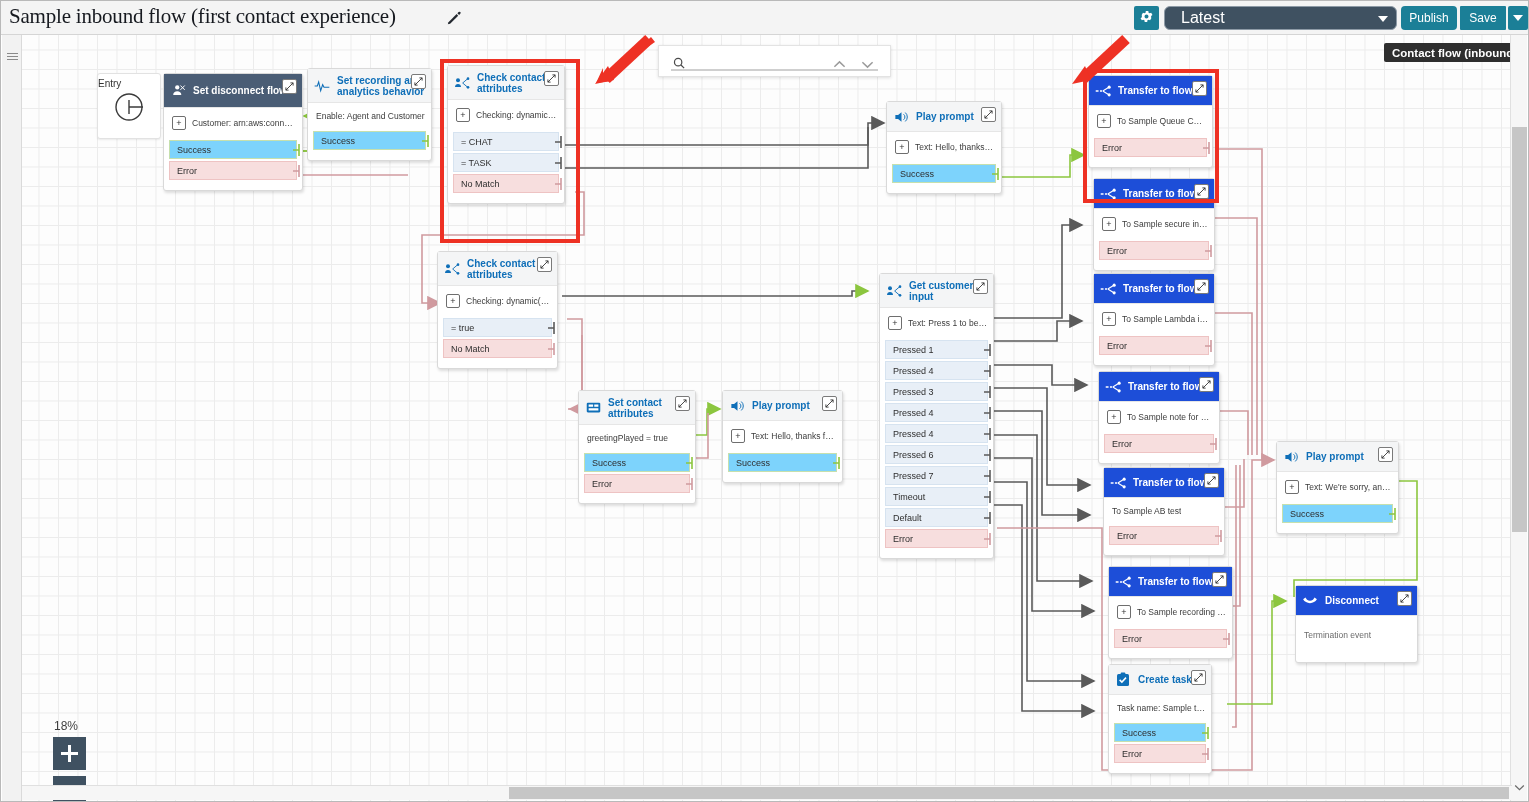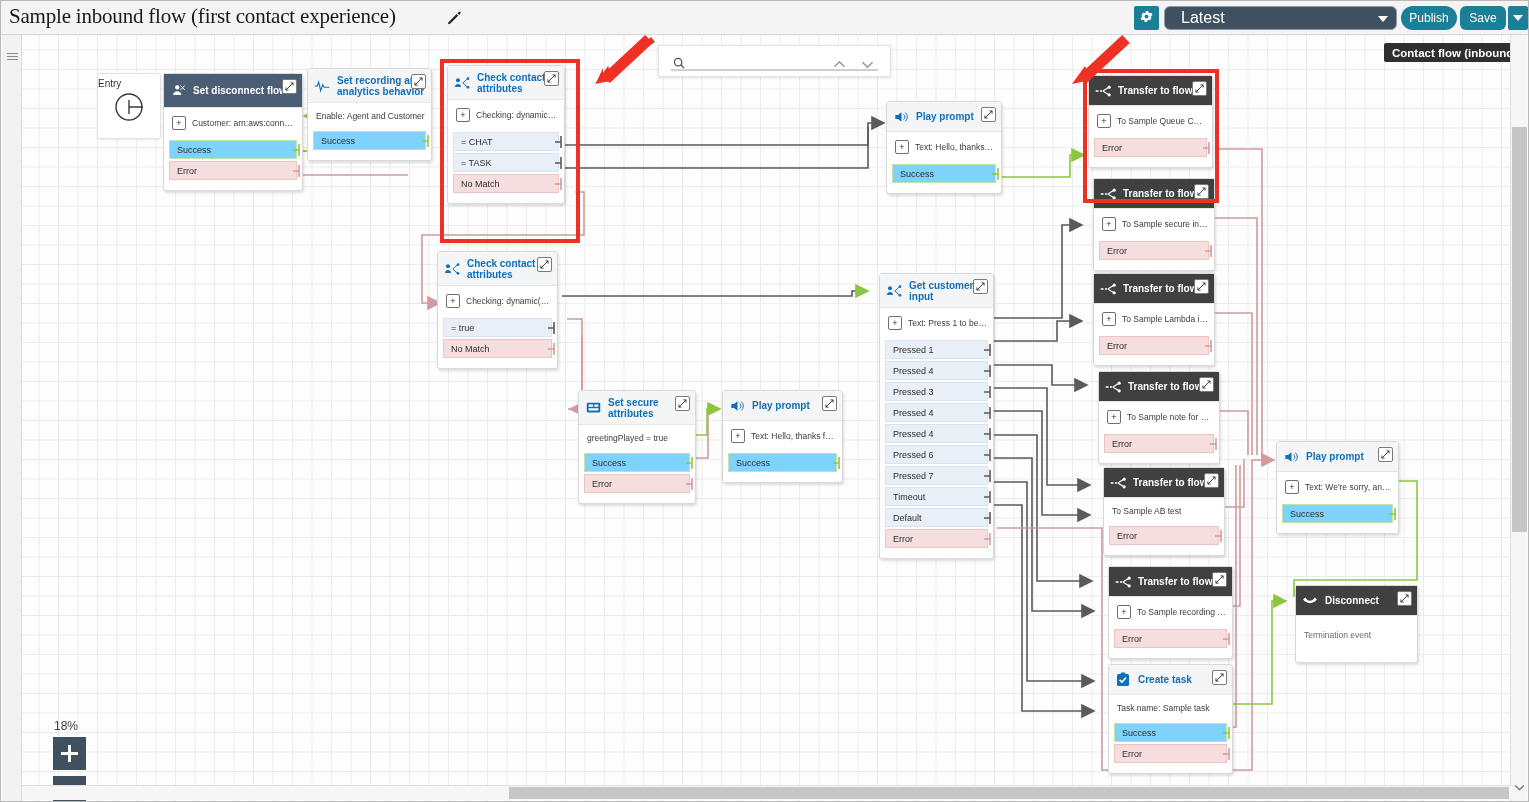--- a/index.html
+++ b/index.html
@@ -11,22 +11,22 @@
   }
   #app{position:relative;width:1529px;height:802px;border:1px solid #b9b9b9;box-sizing:border-box;overflow:hidden;background:#fff;}
 
   
   .topbar{position:absolute;left:0;top:0;width:1529px;height:34px;background:#f4f4f4;border-bottom:1px solid #d5d5d5;box-sizing:border-box;}
   .flow-title{position:absolute;left:8px;top:3px;font-size:21px;color:#16191f;letter-spacing:-0.2px;white-space:nowrap;font-family:Liberation Serif, serif;}
   .pencil{position:absolute;left:445px;top:9px;width:16px;height:16px;}
   .gear-btn{position:absolute;left:1133px;top:5px;width:25px;height:24px;background:#1b7f97;border-radius:2px;display:flex;align-items:center;justify-content:center;cursor:pointer;}
   .version-select{position:absolute;left:1163px;top:5px;width:233px;height:24px;background:#3f5161;border:1px solid #8d9aa6;border-radius:6px;box-sizing:border-box;color:#fff;font-size:16px;display:flex;align-items:center;padding:0 16px;cursor:pointer;}
   .version-select .caret{position:absolute;right:8px;top:9px;width:0;height:0;border-left:5px solid transparent;border-right:5px solid transparent;border-top:6px solid #fff;}
-  .btn-publish{position:absolute;left:1400px;top:5px;width:56px;height:24px;background:#1b7f97;color:#fff;font-size:12px;display:flex;align-items:center;justify-content:center;border-radius:12px;cursor:pointer;}
-  .btn-save{position:absolute;left:1459px;top:5px;width:46px;height:24px;background:#1b7f97;color:#fff;font-size:12px;display:flex;align-items:center;justify-content:center;border-radius:6px;cursor:pointer;}
+  .btn-publish{position:absolute;left:1400px;top:5px;width:56px;height:24px;background:#1b7f97;color:#fff;font-size:12px;display:flex;align-items:center;justify-content:center;border-radius:4px;cursor:pointer;}
+  .btn-save{position:absolute;left:1459px;top:5px;width:46px;height:24px;background:#1b7f97;color:#fff;font-size:12px;display:flex;align-items:center;justify-content:center;border-radius:1px;cursor:pointer;}
   .btn-savecaret{position:absolute;left:1507px;top:5px;width:20px;height:24px;background:#1b7f97;border-radius:2px;display:flex;align-items:center;justify-content:center;cursor:pointer;}
   .btn-savecaret i{width:0;height:0;border-left:5px solid transparent;border-right:5px solid transparent;border-top:6px solid #fff;display:block;}
 
   
   .leftrail{position:absolute;left:1px;top:34px;width:20px;height:767px;background:#f2f2f2;border-right:1px solid #dadada;box-sizing:border-box;}
   .hamburger{position:absolute;left:5px;top:18px;width:11px;}
   .hamburger span{display:block;height:1px;background:#8a8a8a;margin-bottom:2px;}
   .canvas{position:absolute;left:21px;top:34px;width:1490px;height:767px;overflow:hidden;
      background-color:#fdfdfd;
      background-image:
@@ -52,21 +52,21 @@
   .port.err{background:#f7dede;border:1px solid #eec3c3;}
   .port.cond{background:#e8eff7;border:1px solid #d6e3f0;}
   .port .nub{position:absolute;right:-4px;top:3px;width:7px;height:12px;}
   .node .spacer{height:8px;}
 
   
   .hd-blue{background:#f4f5f6;}
   .hd-blue .ttl{color:#0f6fb8;}
   .hd-dark{background:#4a5d75;}
   .hd-dark .ttl{color:#ffffff;}
-  .hd-black{background:#404040;}
+  .hd-black{background:#1d4ed8;}
   .hd-black .ttl{color:#ffffff;}
 
   .icn{flex:none;width:16px;height:16px;display:flex;align-items:center;justify-content:center;}
 
   
   .entry{position:absolute;background:#fff;border:1px solid #e2e2e2;border-radius:3px;box-shadow:0 1px 2px rgba(0,0,0,.08);}
   .entry .lbl{font-size:10px;color:#333;padding-top:4px;}
 
   
   .searchbox{position:absolute;left:636px;top:10px;width:233px;height:32px;background:#fff;border:1px solid #e3e3e3;box-shadow:0 1px 3px rgba(0,0,0,.12);box-sizing:border-box;}
@@ -401,21 +401,21 @@
     <div class="node" style="left:556px;top:355px;width:118px;">
       <div class="hd hd-blue tall">
         <span class="icn">
           <svg width="15" height="13" viewBox="0 0 20 16">
               <rect x="1" y="1.5" width="18" height="13" rx="1.5" fill="#0f6fb8"></rect>
               <rect x="3.5" y="4" width="6" height="3" fill="#fff"></rect>
               <rect x="11" y="4" width="5.5" height="3" fill="#fff"></rect>
               <rect x="3.5" y="9" width="13" height="3" fill="#fff"></rect>
             </svg>
         </span>
-        <span class="ttl">Set secure attributes</span>
+        <span class="ttl">Set contact attributes</span>
         <span class="closeb">
             <svg width="9" height="9" viewBox="0 0 10 10">
               <path d="M1 9 L9 1 M6 1 L9 1 L9 4 M1 6 L1 9 L4 9" stroke="#333" fill="none" stroke-width="1"></path>
             </svg>
           </span>
       </div>
       <div class="body">
         <div class="param">
             <span class="ptxt">greetingPlayed = true</span>
           </div>
@@ -736,21 +736,21 @@
         <div class="port err">
             <span>Error</span>
             <svg class="nub" viewBox="0 0 7 12">
               <path d="M0 6 h6 M6 0 v12" stroke="#d09a9f" fill="none" stroke-width="1.6"></path>
             </svg>
           </div>
         <div class="spacer"></div>
       </div>
     </div>
 
-    <div class="node" style="left:1086px;top:629px;width:125px;">
+    <div class="node" style="left:1086px;top:629px;width:104px;">
       <div class="hd hd-blue">
         <span class="icn">
           <svg width="14" height="15" viewBox="0 0 18 20">
               <rect x="1" y="2.5" width="16" height="16" rx="2" fill="#0f6fb8"></rect>
               <rect x="6" y="0.5" width="6" height="3.5" rx="1" fill="#0f6fb8"></rect>
               <path d="M4.5 10.5 L7.5 13.5 L13 7.5" stroke="#fff" stroke-width="2" fill="none"></path>
             </svg>
         </span>
         <span class="ttl">Create task</span>
         <span class="closeb">

